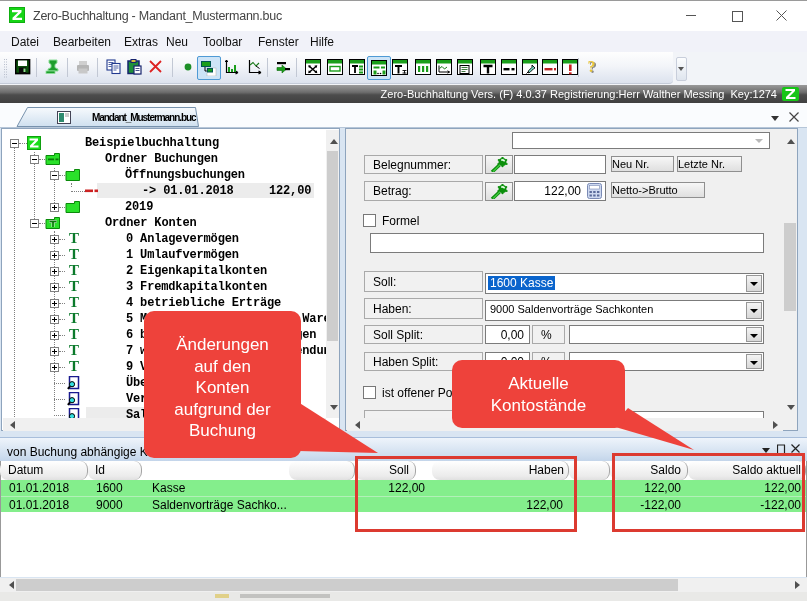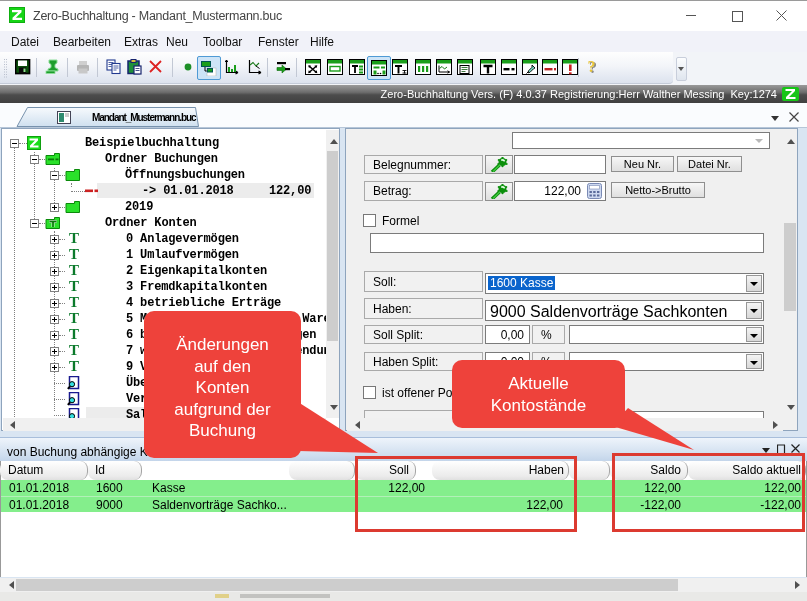--- a/index.html
+++ b/index.html
@@ -27,21 +27,21 @@
   .pm b{position:absolute;left:3px;top:1px;width:1px;height:5px;background:#000;}
   .vdot{position:absolute;width:1px;border-left:1px dotted #808080;}
   .hdot{position:absolute;height:1px;border-top:1px dotted #808080;}
   .sbtrack{position:absolute;background:#f0f0f0;}
   .sbthumb{position:absolute;background:#cdcdcd;}
   .arr{position:absolute;width:0;height:0;}
   #formpanel{position:absolute;left:345px;top:0px;width:453px;height:303px;background:#f0f0f0;border:1px solid #8ea4bd;box-sizing:border-box;}
   .lbox{position:absolute;background:#f1f1f1;border:1px solid #a9a9a9;box-sizing:border-box;font-size:12px;color:#000;}
   .lbox span{position:absolute;left:8px;top:50%;transform:translateY(-50%);}
   .inp{position:absolute;background:#fff;border:1px solid #7b7b7b;box-sizing:border-box;font-size:12px;}
-  .btn{position:absolute;background:linear-gradient(#f7f7f7,#dfdfdf);border:1px solid #8f8f8f;box-sizing:border-box;font-size:11px;color:#000;text-align:center;}
+  .btn{position:absolute;background:linear-gradient(#f7f7f7,#dfdfdf);border:1px solid #8f8f8f;box-sizing:border-box;font-size:11px;color:#000;}
   .cbtn{position:absolute;background:linear-gradient(#f4f4f4,#d8d8d8);border:1px solid #979797;box-sizing:border-box;}
   .cbtn:after{content:"";position:absolute;left:3px;top:6px;border:4px solid transparent;border-top:4px solid #000;}
   .cbx{position:absolute;width:13px;height:13px;background:#fff;border:1px solid #777;box-sizing:border-box;}
   .flabel{position:absolute;font-size:12px;color:#000;}
   #botpanel{position:absolute;left:0;top:309px;width:807px;height:164px;}
   .th{position:absolute;top:0;height:19px;background:linear-gradient(#ffffff,#ebebeb 80%,#e0e0e0);border-right:1px solid #a5a5a5;box-sizing:border-box;font-size:12px;color:#000;border-radius:8px;}
   .grow{position:absolute;left:1px;width:805px;height:16px;background:#84ee8c;font-size:12px;color:#000;}
   .cell{position:absolute;top:1px;white-space:nowrap;}
   .callout{position:absolute;background:#ee423b;border-radius:10px;color:#fff;font-size:17px;text-align:center;z-index:61;}
   .redrect{position:absolute;border:3px solid #dc3a30;box-sizing:border-box;z-index:70;}
@@ -488,21 +488,21 @@
           <circle cx="8.8" cy="3" r="1.1"></circle>
           <circle cx="8.4" cy="7" r="1.1"></circle>
           <circle cx="12.5" cy="9.2" r="1.1"></circle>
         </g>
         <path d="M11.2 3.2 a2.6 2.6 0 0 1 3.4 1.2" stroke="#e8ffe8" stroke-width="1.5" fill="none"></path>
         <path d="M9.5 8 L2 15" stroke="#0b8f0b" stroke-width="3.4"></path>
         <path d="M9.8 7.8 L3 14.5" stroke="#44cc44" stroke-width="1.1"></path>
       </svg>
 <div class="inp" style="left:168px;top:26px;width:92px;height:19px;"></div>
 <div class="btn" style="left:265px;top:27px;width:63px;height:16px;line-height:14px;font-size:11px">Neu Nr.</div>
-<div class="btn" style="left:331px;top:27px;width:65px;height:16px;line-height:14px;font-size:11px">Datei Nr.</div>
+<div class="btn" style="left:331px;top:27px;width:65px;height:16px;line-height:14px;font-size:11px">Letzte Nr.</div>
 <div class="lbox" style="left:18px;top:52px;width:119px;height:20px">
         <span>Betrag:</span>
       </div>
 <div class="btn" style="left:139px;top:53px;width:28px;height:19px"></div>
 <svg class="abs" style="left:144px;top:55px;z-index:5" width="18" height="15">
         <g fill="#0b8f0b">
           <circle cx="12.5" cy="5" r="4.0"></circle>
           <circle cx="12.5" cy="0.8" r="1.1"></circle>
           <circle cx="16.2" cy="3" r="1.1"></circle>
           <circle cx="16.6" cy="7" r="1.1"></circle>
@@ -537,21 +537,21 @@
         <span>Soll:</span>
       </div>
 <div class="inp" style="left:139px;top:144px;width:279px;height:21px;">
         <div style="position:absolute;left:2px;top:2px;background:#0a64cc;color:#fff;padding:0 2px;font-size:12px">1600 Kasse</div>
         <div class="cbtn" style="right:1px;top:1px;width:16px;height:17px"></div>
       </div>
 <div class="lbox" style="left:18px;top:169px;width:119px;height:21px">
         <span>Haben:</span>
       </div>
 <div class="inp" style="left:139px;top:171px;width:279px;height:21px;">
-        <div style="position:absolute;left:4px;top:2px;font-size:16px">9000 Saldenvorträge Sachkonten</div>
+        <div style="position:absolute;left:4px;top:2px;font-size:11px">9000 Saldenvorträge Sachkonten</div>
         <div class="cbtn" style="right:1px;top:1px;width:16px;height:17px"></div>
       </div>
 <div class="lbox" style="left:18px;top:196px;width:119px;height:19px">
         <span>Soll Split:</span>
       </div>
 <div class="inp" style="left:139px;top:196px;width:45px;height:19px;">
         <div style="position:absolute;right:5px;top:2px;font-size:12px">0,00</div>
       </div>
 <div class="lbox" style="left:186px;top:196px;width:33px;height:19px">
         <span>%</span>

